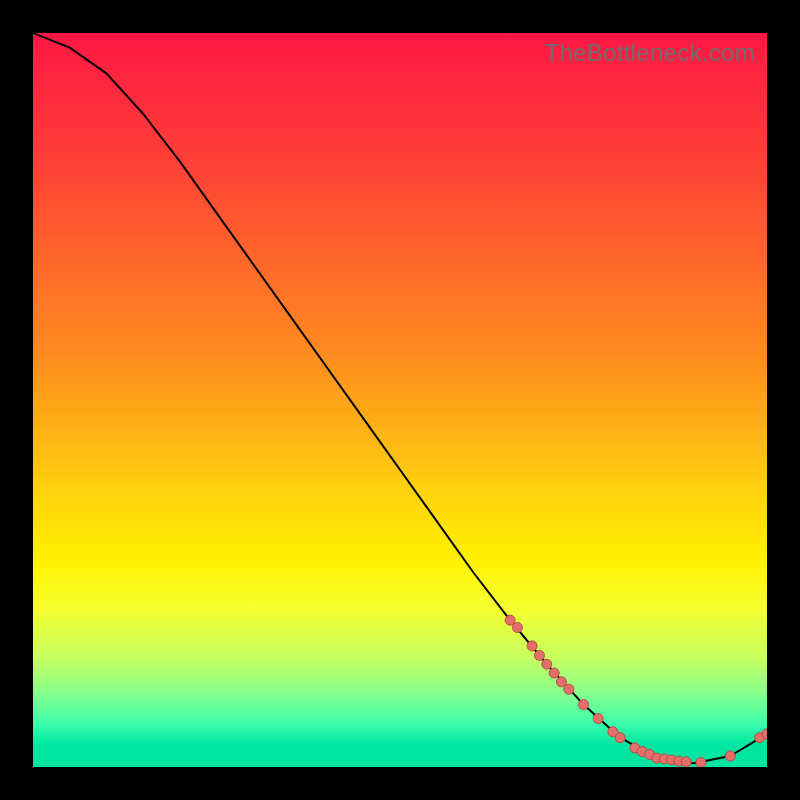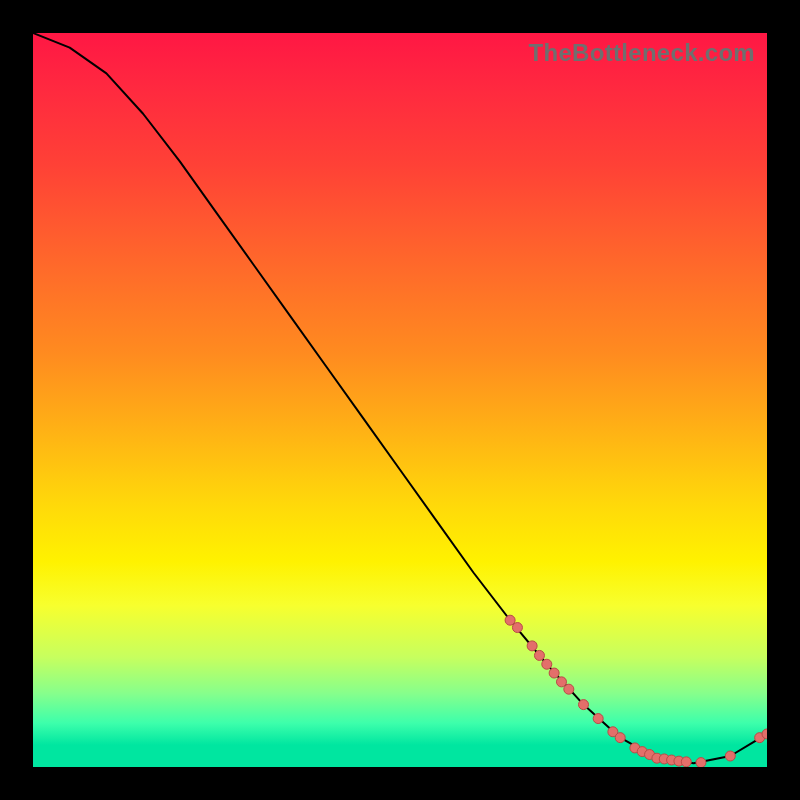--- a/index.html
+++ b/index.html
@@ -41,21 +41,21 @@
       #00e6a0 97%,
       #00e6a0 100%
     );
   }
   .watermark {
     position: absolute;
     top: 6px;
     right: 12px;
     color: #6f6f6f;
     font-size: 24px;
-    font-weight: 700;
+    font-weight: 400;
     letter-spacing: 0.3px;
     user-select: none;
   }
   svg.overlay {
     position: absolute;
     left: 0;
     top: 0;
     width: 734px;
     height: 734px;
   }

